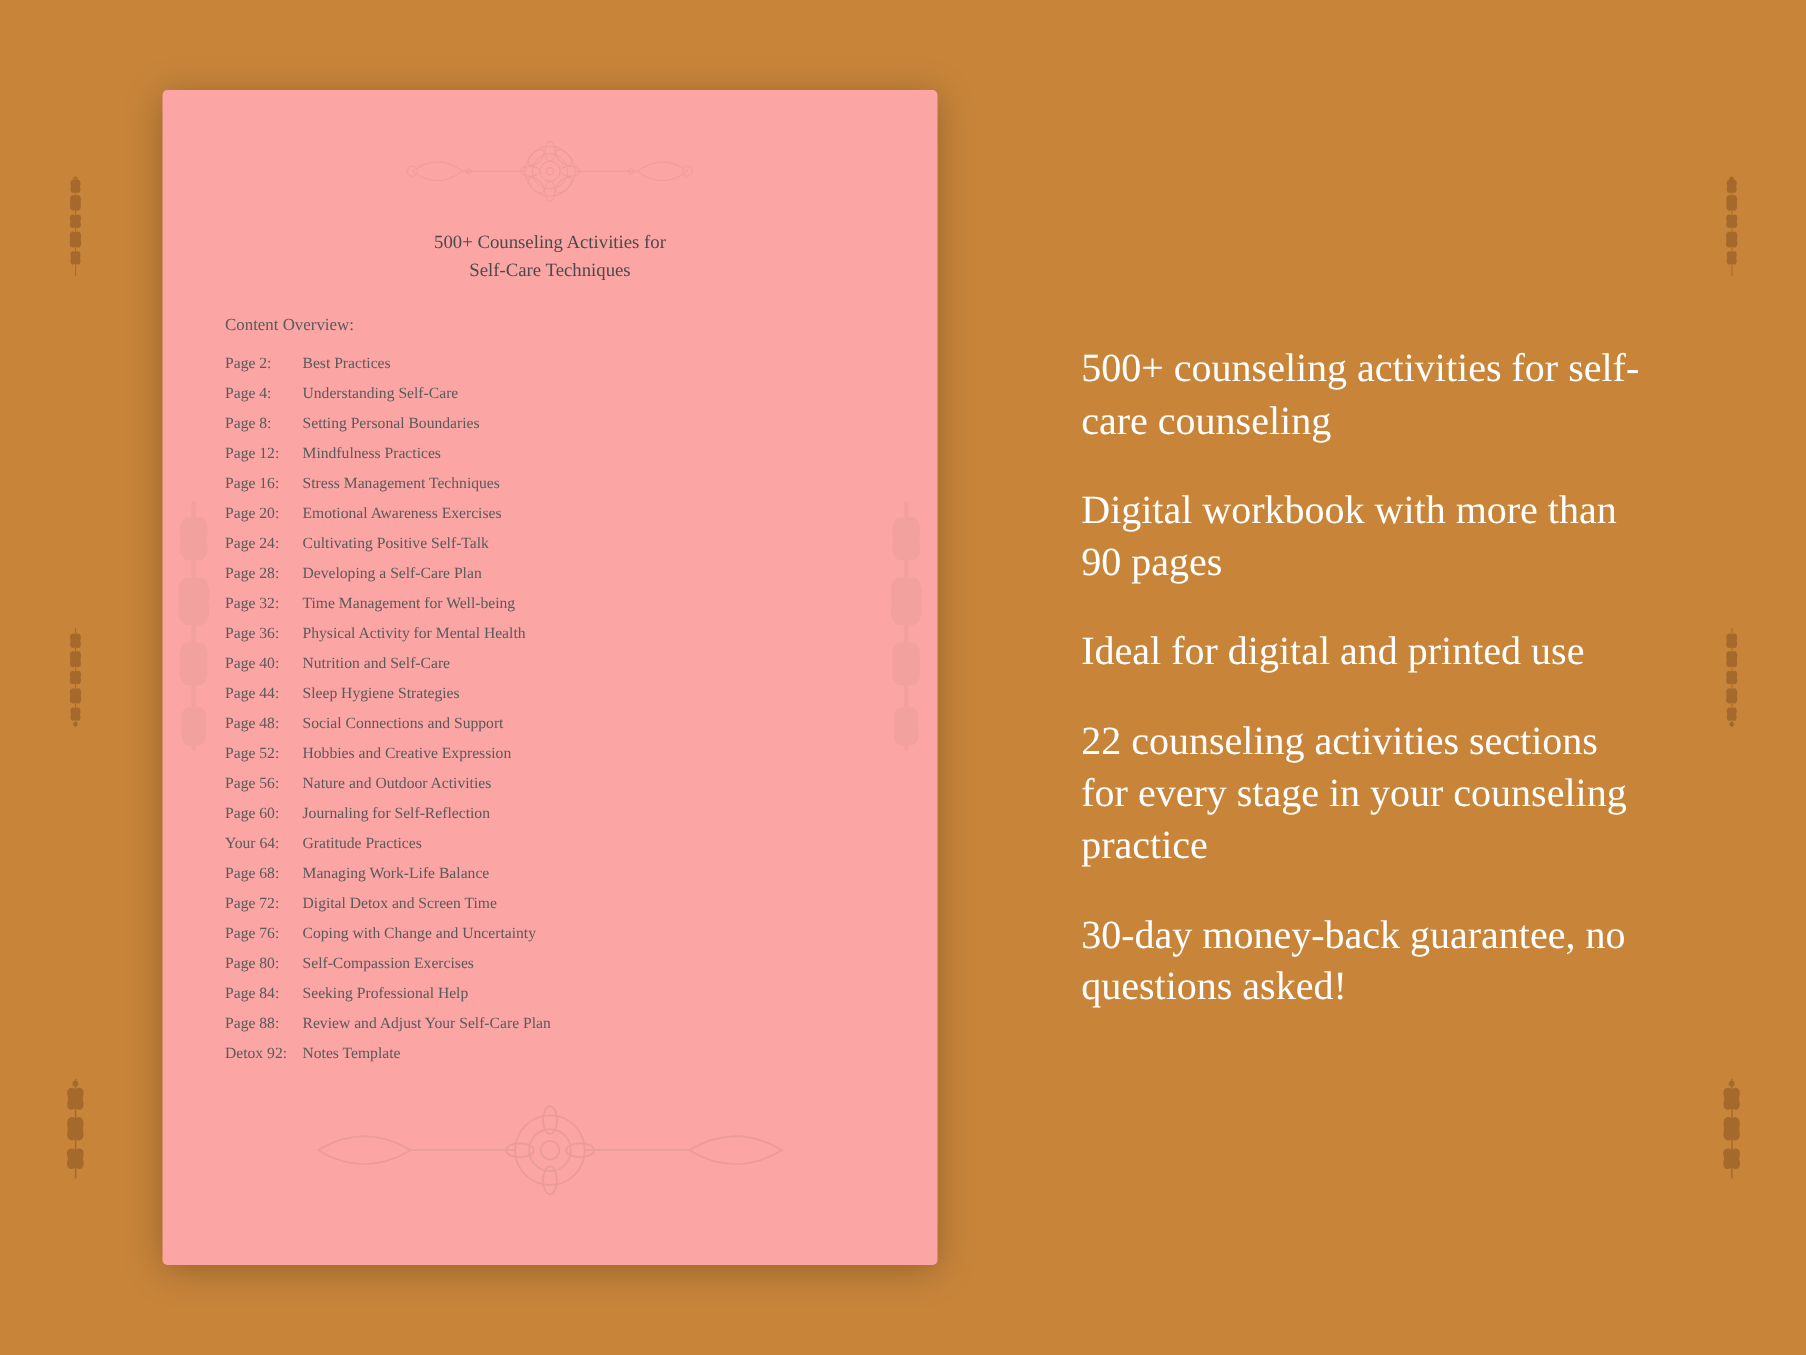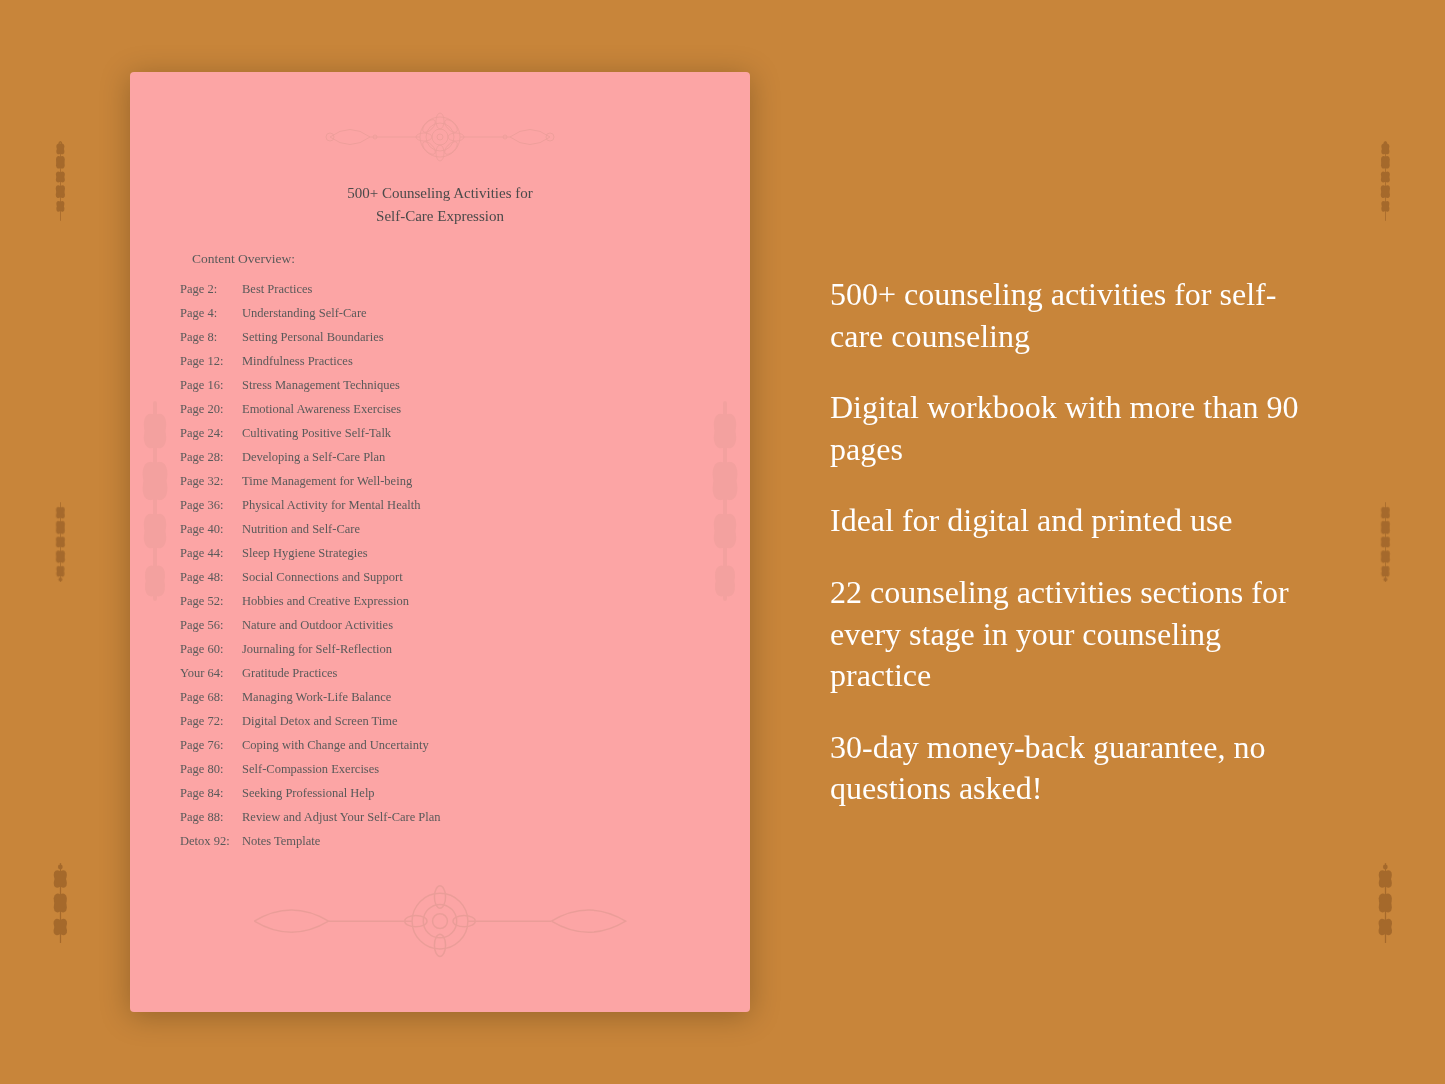--- a/index.html
+++ b/index.html
@@ -90,21 +90,21 @@
       color: #4a4a4a;
       margin-bottom: 24px;
       line-height: 1.5;
       font-family: Georgia, serif;
     }
 
     .doc-subtitle {
       font-size: 13.5px;
       color: #5a5a5a;
       margin-bottom: 12px;
-      margin-left: 12px;
+      margin-left: 0;
       font-family: Georgia, serif;
     }
 
     .toc-list {
       list-style: none;
       display: flex;
       flex-direction: column;
       gap: 4px;
     }
 
@@ -161,20 +161,21 @@
       gap: 30px;
       padding-left: 20px;
     }
 
     .feature-text {
       font-size: 32px;
       color: #fff;
       font-family: Georgia, serif;
       line-height: 1.3;
       font-weight: normal;
+      margin-left: 35px;
     }
   </style>
 </head>
 <body>
 
 <div class="floral-left">
   <svg class="leaf-svg" viewBox="0 0 55 300" xmlns="http://www.w3.org/2000/svg">
     <g fill="#5a3010" opacity="0.7">
 
       <rect x="26" y="0" width="3" height="300" rx="1.5"></rect>
@@ -331,21 +332,21 @@
           <ellipse cx="15" cy="130" rx="10" ry="18" transform="rotate(-20 15 130)"></ellipse>
           <ellipse cx="15" cy="130" rx="10" ry="18" transform="rotate(20 15 130)"></ellipse>
           <ellipse cx="15" cy="180" rx="9" ry="16" transform="rotate(-20 15 180)"></ellipse>
           <ellipse cx="15" cy="180" rx="9" ry="16" transform="rotate(20 15 180)"></ellipse>
         </g>
       </svg>
     </div>
 
     <div class="doc-title">
       <span>500+ Counseling Activities for</span><br>
-      <span>Self-Care Expression</span>
+      <span>Self-Care Techniques</span>
     </div>
 
     <div class="doc-subtitle">Content Overview:</div>
 
     <ul class="toc-list" id="toc-list">
     <li class="toc-item">
           <span class="toc-page">Page  2:</span>
           <span class="toc-title">Best Practices</span>
         </li>
         <li class="toc-item">

